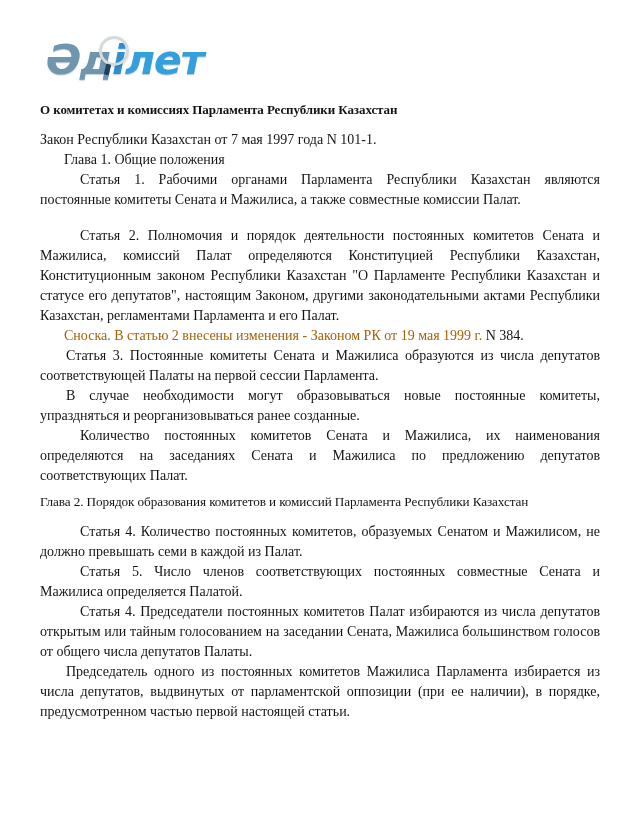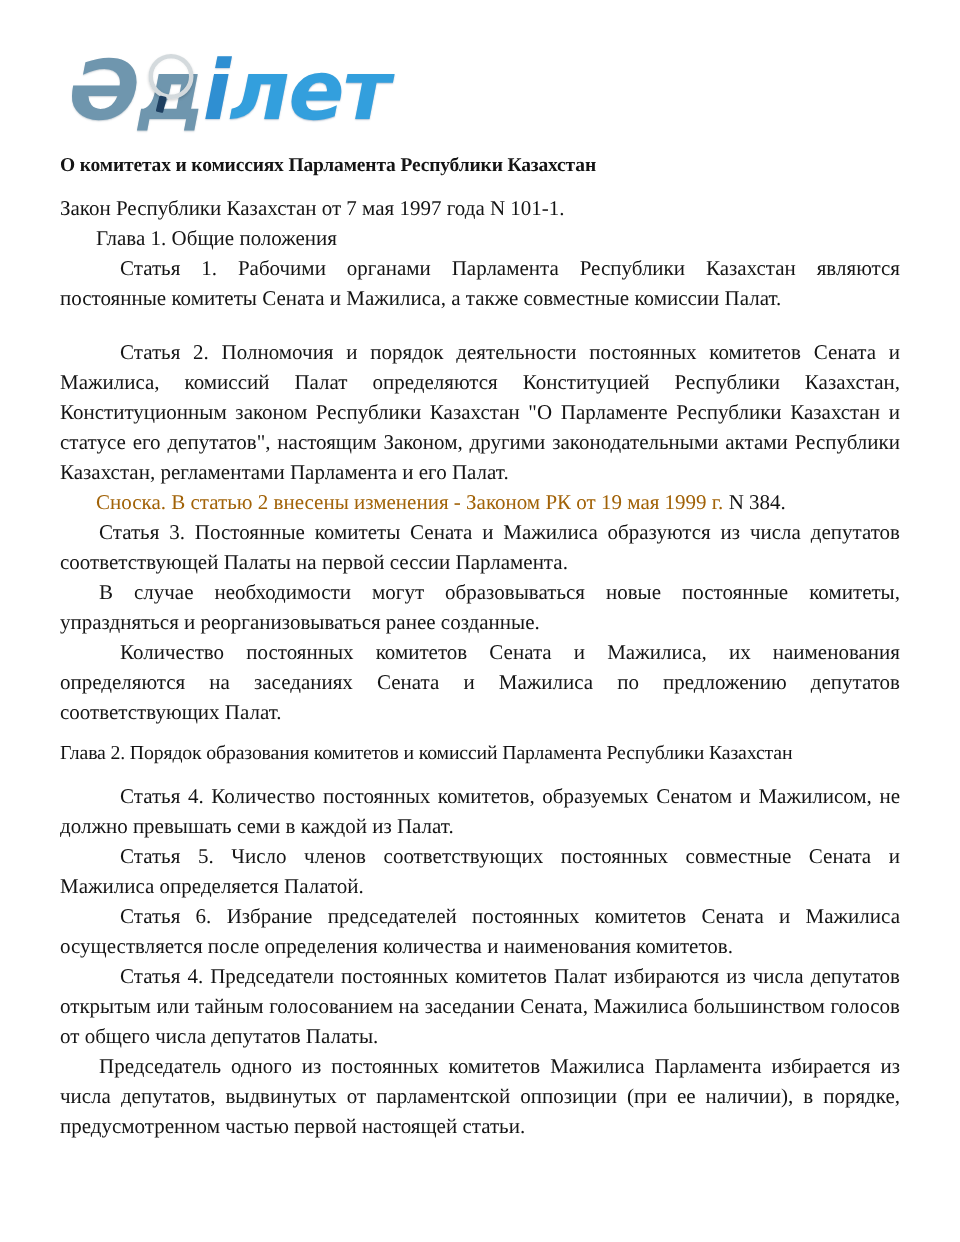--- a/index.html
+++ b/index.html
@@ -13,21 +13,21 @@
   .page { padding: 36px 40px 0 40px; width: 560px; }
 
   
   .logo {
     position: relative;
     height: 48px;
     margin: 0 0 0 6px;
     font-family: "DejaVu Sans", sans-serif;
     font-style: italic;
     font-weight: bold;
-    font-size: 55px;
+    font-size: 41px;
     line-height: 48px;
     letter-spacing: -1px;
     user-select: none;
   }
   .logo .p1 { color: #6f96ae; text-shadow: 0 1px 1px rgba(40,70,95,.25); }
   .logo .p2 { color: #2f8fd2; text-shadow: 0 1px 1px rgba(20,60,110,.25); }
   .logo .p3 { color: #339fdd; text-shadow: 0 1px 1px rgba(20,60,110,.3); }
   .lens {
     position: absolute; left: 53px; top: 0px;
     width: 24px; height: 24px;
@@ -96,21 +96,20 @@
     <p class="para indent-md">В случае необходимости могут образовываться новые постоянные комитеты, упраздняться и реорганизовываться ранее созданные.</p>
 
     <p class="para indent-lg">Количество постоянных комитетов Сената и Мажилиса, их наименования определяются на заседаниях Сената и Мажилиса по предложению депутатов соответствующих Палат.</p>
 
     <p class="ch2">Глава 2. Порядок образования комитетов и комиссий Парламента Республики Казахстан</p>
 
     <p class="para indent-lg"><b class="lead">Статья 4.</b><span> Количество постоянных комитетов, образуемых Сенатом и Мажилисом, не должно превышать семи в каждой из Палат.</span></p>
 
     <p class="para indent-lg"><b class="lead">Статья 5.</b><span> Число членов соответствующих постоянных совместные Сената и Мажилиса определяется Палатой.</span></p>
 
-    <p class="para indent-lg"><b class="lead">Статья 6.</b><span> Избрание председателей постоянных комитетов Сената и Мажилиса осуществляется после определения количества и наименования комитетов.</span></p>
 
     <p class="para indent-lg"><b class="lead">Статья 4.</b><span> Председатели постоянных комитетов Палат избираются из числа депутатов открытым или тайным голосованием на заседании Сената, Мажилиса большинством голосов от общего числа депутатов Палаты.</span></p>
 
 
     <p class="para indent-md">Председатель одного из постоянных комитетов Мажилиса Парламента избирается из числа депутатов, выдвинутых от парламентской оппозиции (при ее наличии), в порядке, предусмотренном частью первой настоящей статьи.</p>
 
   </div>
 </div>
 
 </body></html>

